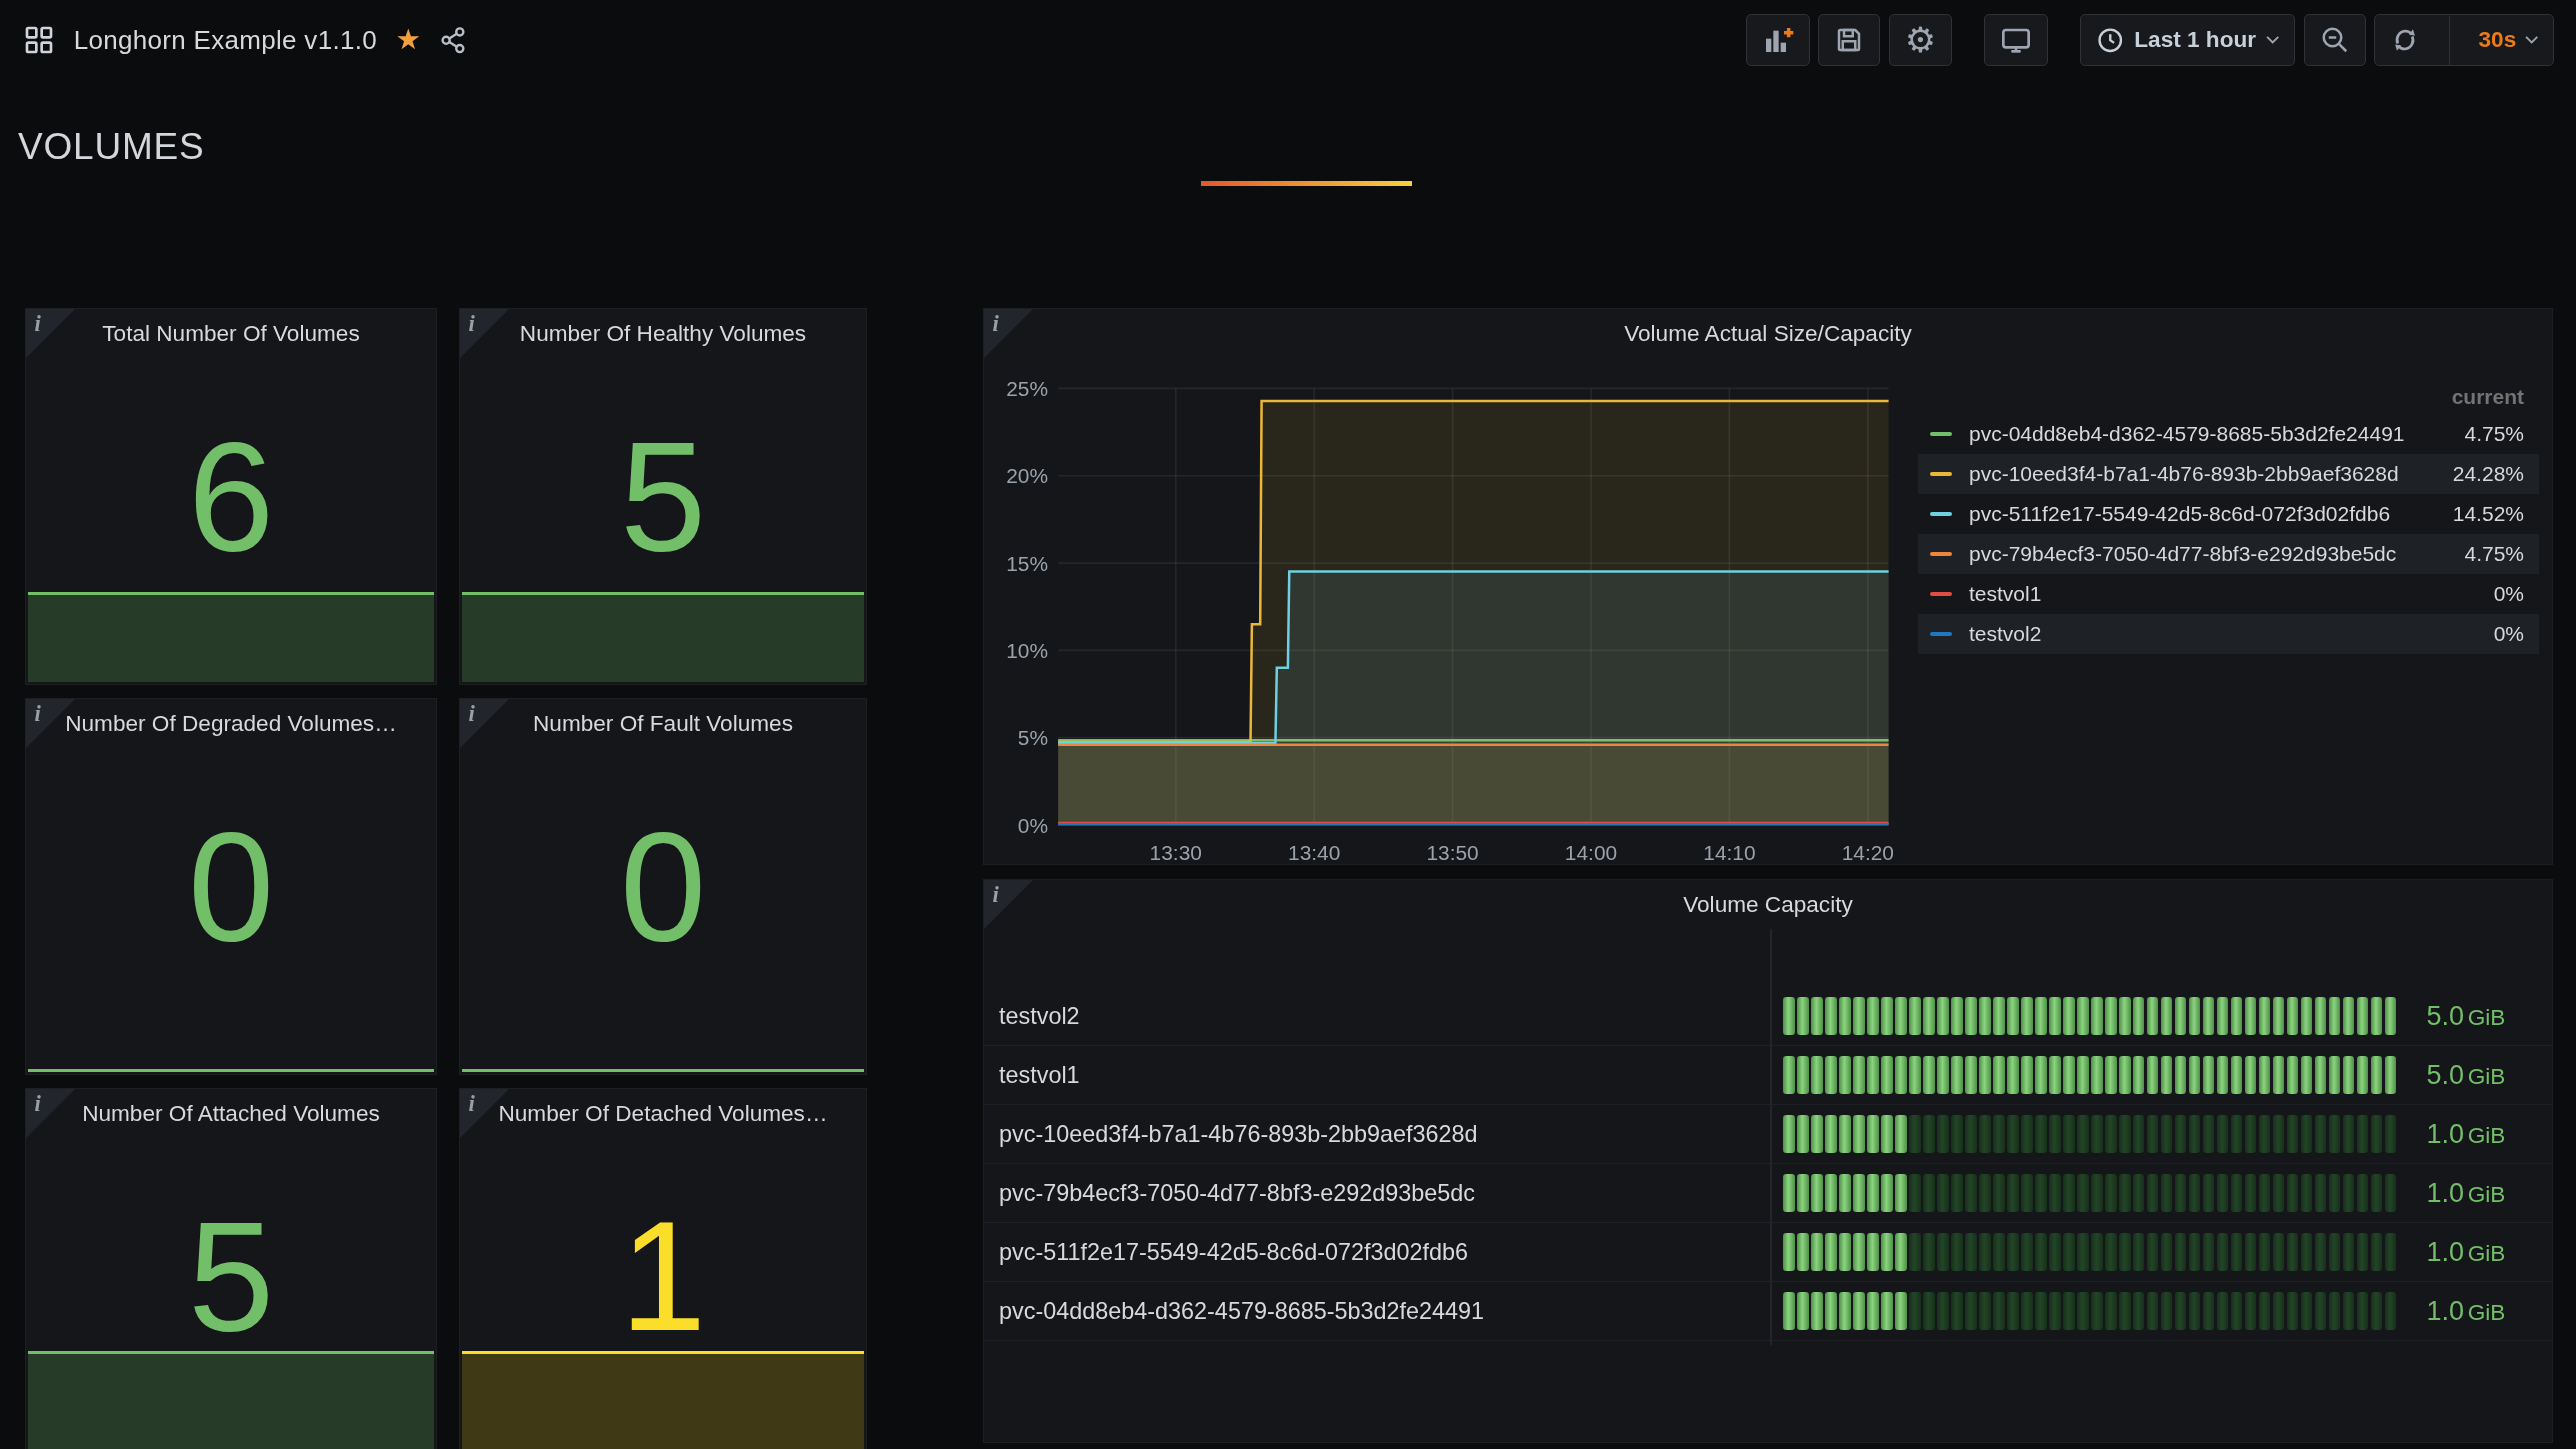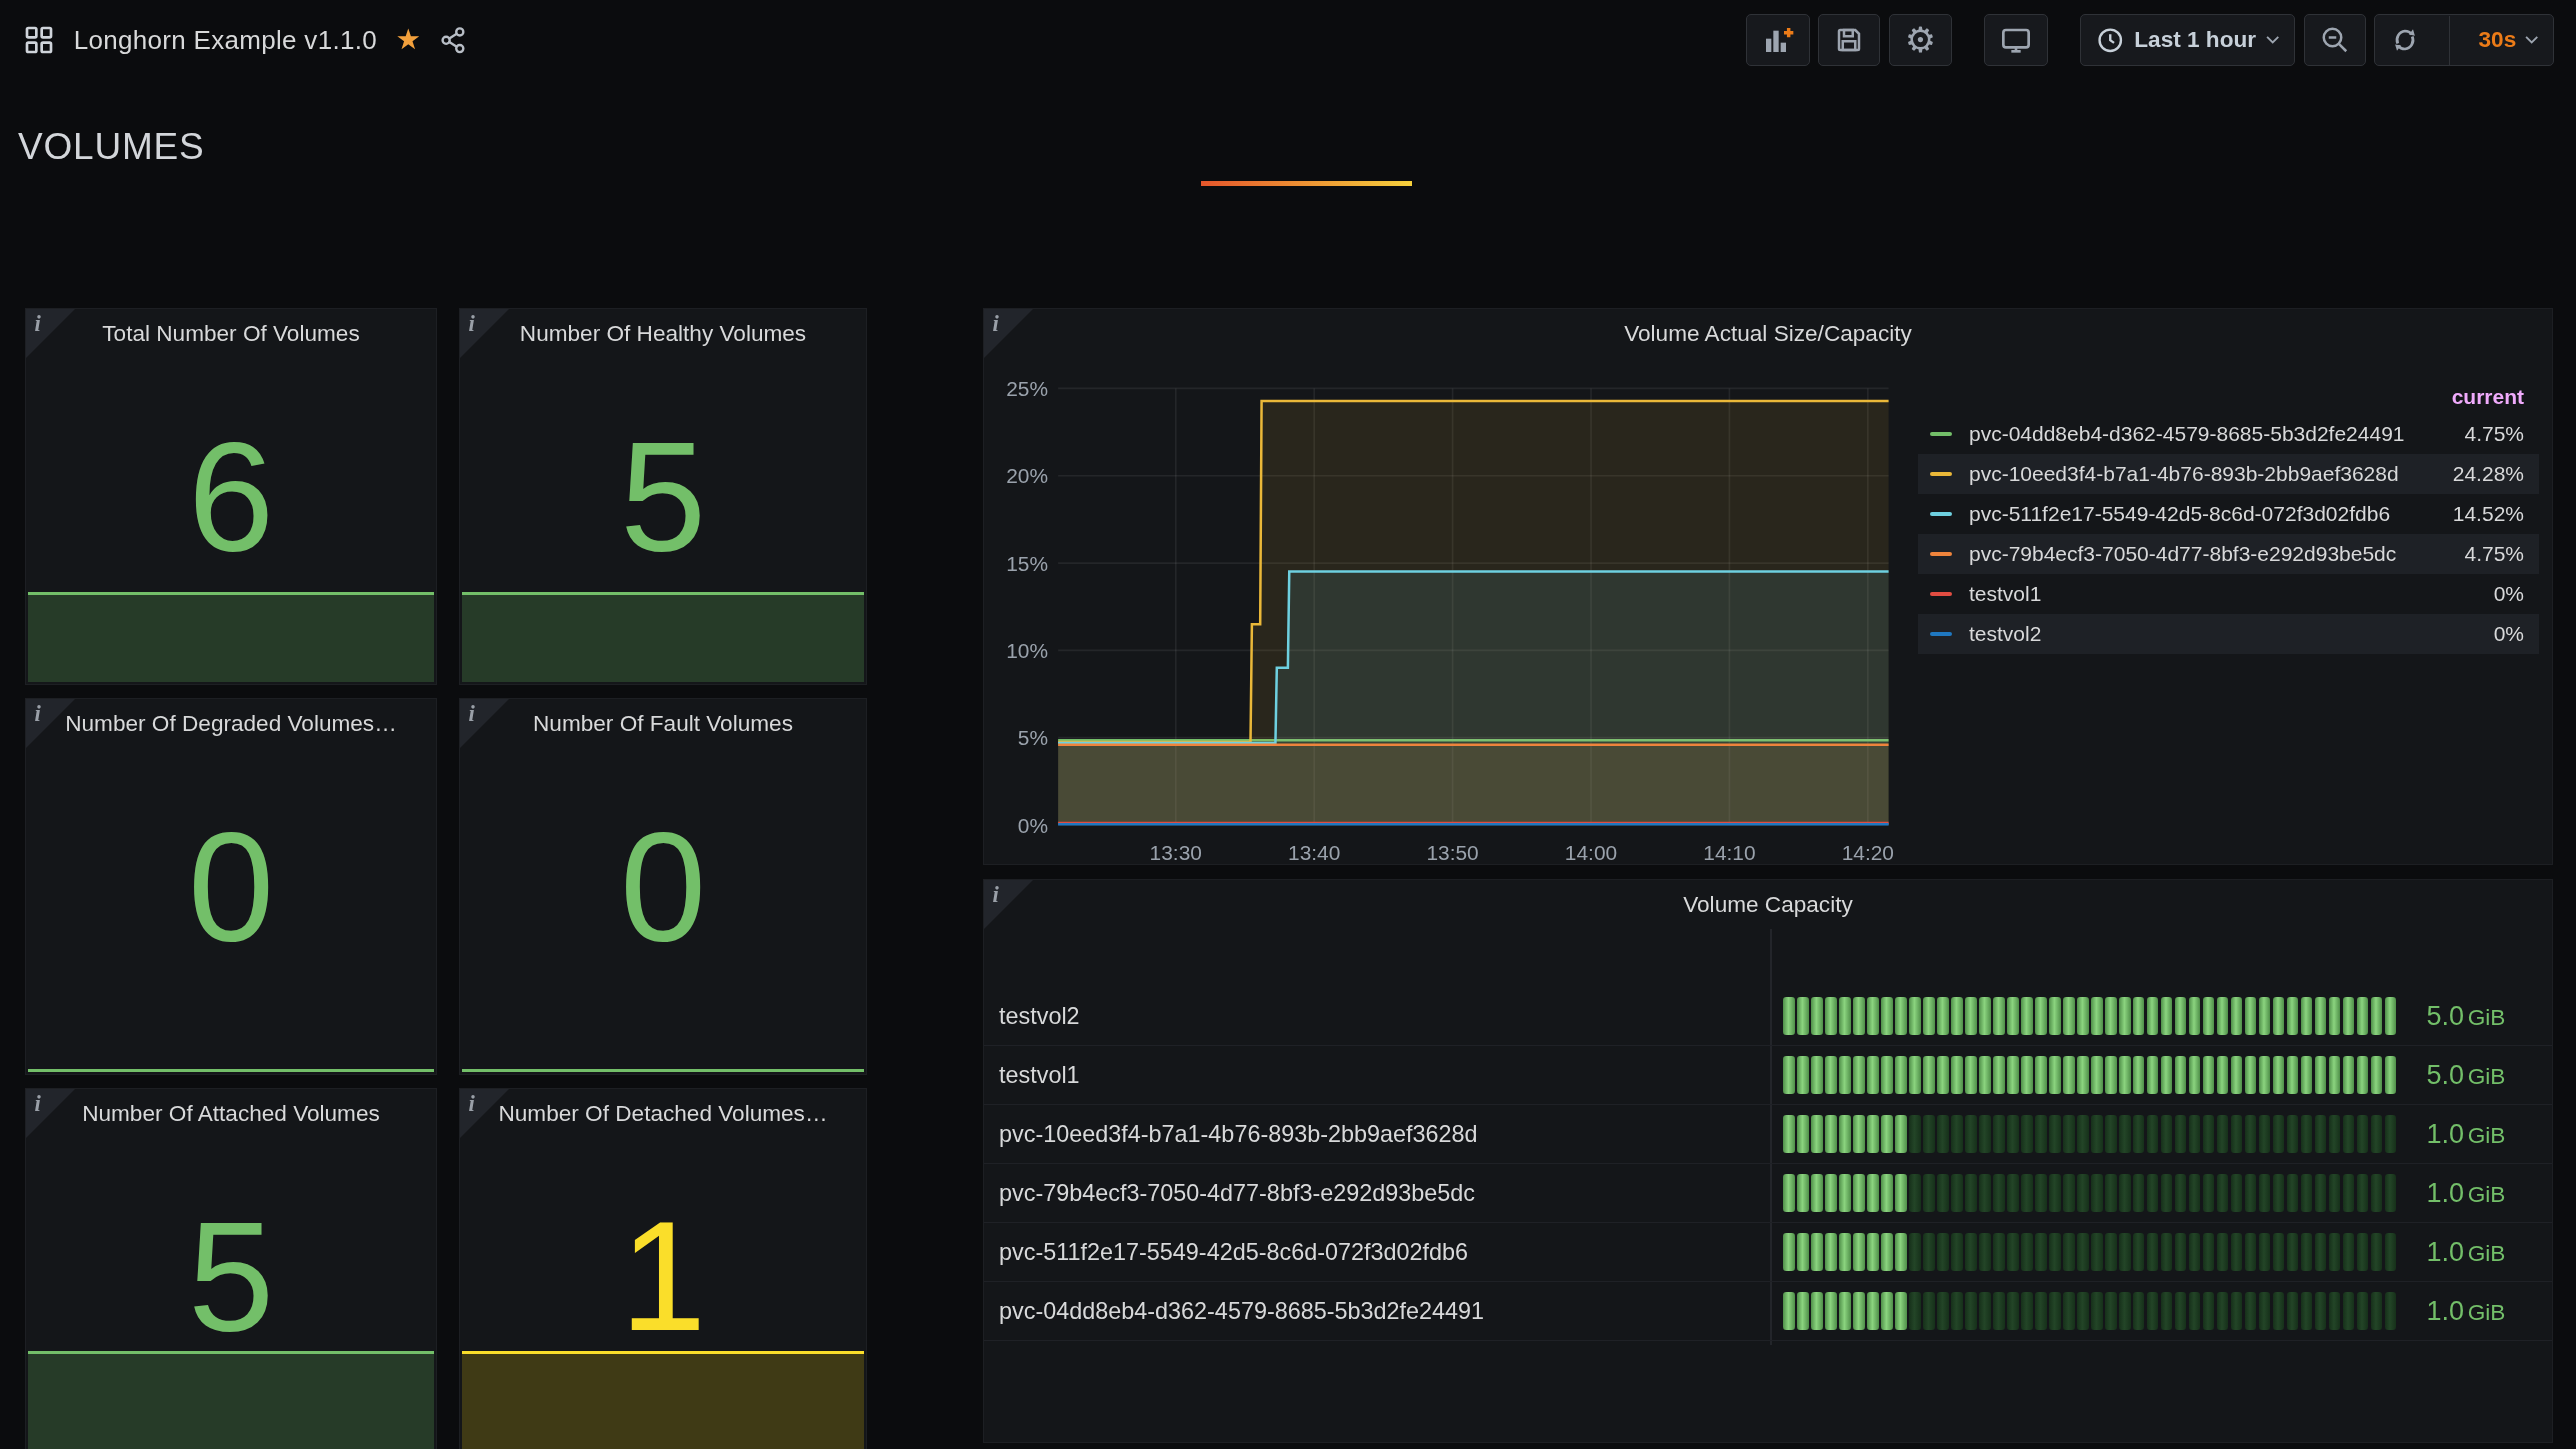--- a/index.html
+++ b/index.html
@@ -38,21 +38,21 @@
 
   
   .stat-panel { overflow:hidden; }
   .stat-value { position:absolute; inset:0; display:flex; align-items:center; justify-content:center;
     font-size:155px; font-weight:500; line-height:1; }
   .stat-spark { position:absolute; left:1.7px; right:1.7px; bottom:1.7px; border-top:3.3px solid transparent; }
 
   
   .legend { position:absolute; left:934px; top:70px; width:621px; font-size:21px; }
   .lg-head { height:35px; display:flex; justify-content:flex-end; align-items:center;
-    color:#f0abfc; font-weight:700; padding-right:15px; }
+    color:#737373; font-weight:700; padding-right:15px; }
   .lg-row { height:40px; display:flex; align-items:center; padding:0 15px 0 11.7px; }
   .lg-row.alt { background:#1e2126; }
   .lg-swatch { width:22.6px; height:4.2px; border-radius:2.5px; margin-right:16.7px; flex:0 0 auto; }
   .lg-name { color:#d8d9da; cursor:pointer; }
   .lg-val { margin-left:auto; color:#d8d9da; }
 
   
   .vc-header { position:absolute; left:0; top:49px; width:100%; height:59px; background:#1d2025;
     display:flex; align-items:center; font-size:24px; color:#33A2E5; }
   .vc-header .volcol { padding-left:15px; }

